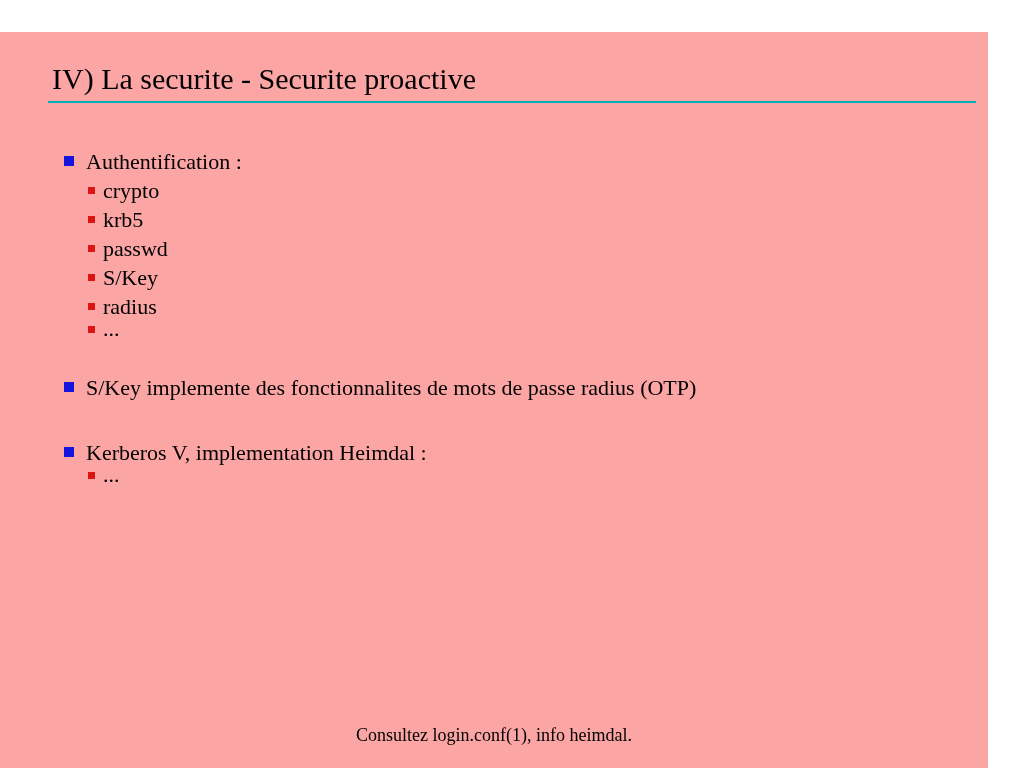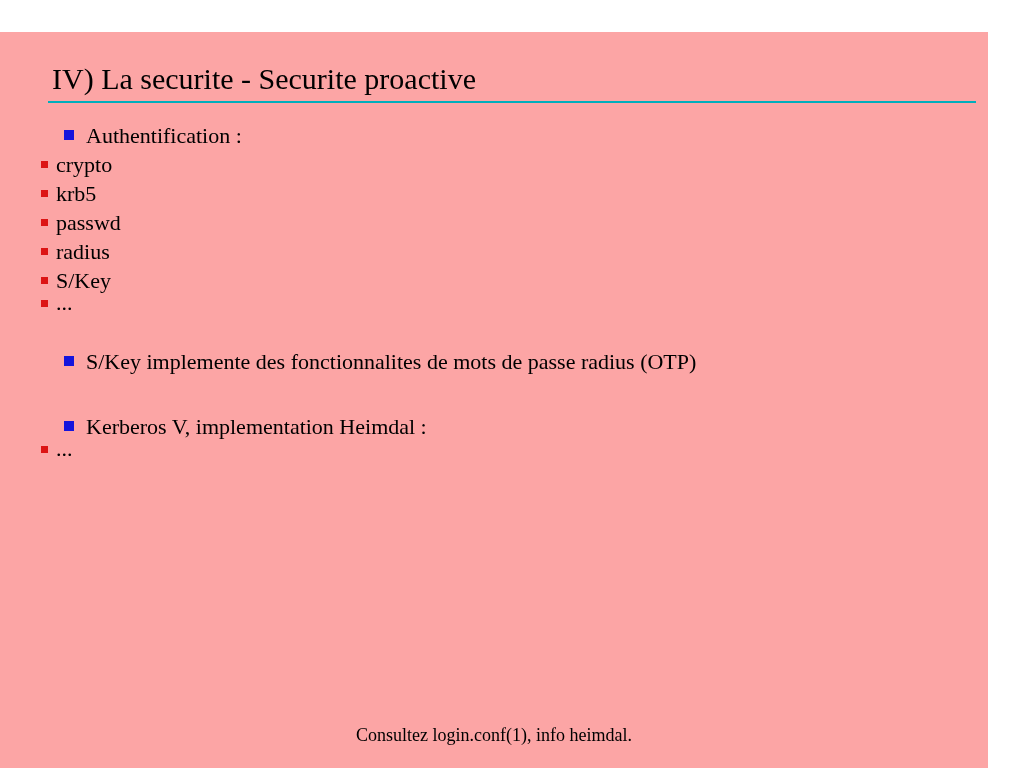--- a/index.html
+++ b/index.html
@@ -31,21 +31,21 @@
     position: absolute;
     left: 48px;
     top: 69px;
     width: 928px;
     height: 2px;
     background: var(--rule, #00aebc);
   }
   .content {
     position: absolute;
     left: 0;
-    top: 89px;
+    top: 115px;
     right: 0;
   }
   .group {
     margin: 0 0 36px 0;
   }
   .main-item {
     display: flex;
     align-items: flex-start;
     padding-left: 64px;
     font-size: 22px;
@@ -54,21 +54,21 @@
   .main-bullet {
     flex: none;
     width: 10px;
     height: 10px;
     margin: 9px 12px 0 0;
     background: var(--main-bullet, #1414dc);
   }
   .sub-item {
     display: flex;
     align-items: flex-start;
-    padding-left: 41px;
+    padding-left: 88px;
     font-size: 22px;
     line-height: 29px;
   }
   .sub-bullet {
     flex: none;
     width: 7px;
     height: 7px;
     margin: 11px 8px 0 0;
     background: var(--sub-bullet, #dc1414);
   }
@@ -111,25 +111,25 @@
       <div class="sub-item">
         <span class="sub-bullet"></span>
         <span>krb5</span>
       </div>
       <div class="sub-item">
         <span class="sub-bullet"></span>
         <span>passwd</span>
       </div>
       <div class="sub-item">
         <span class="sub-bullet"></span>
-        <span>radius</span>
+        <span>S/Key</span>
       </div>
       <div class="sub-item">
         <span class="sub-bullet"></span>
-        <span>S/Key</span>
+        <span>radius</span>
       </div>
       <div class="sub-item ellipsis">
         <span class="sub-bullet"></span>
         <span>...</span>
       </div>
     </div>
 
     <div class="group">
       <div class="main-item">
         <span class="main-bullet"></span>

